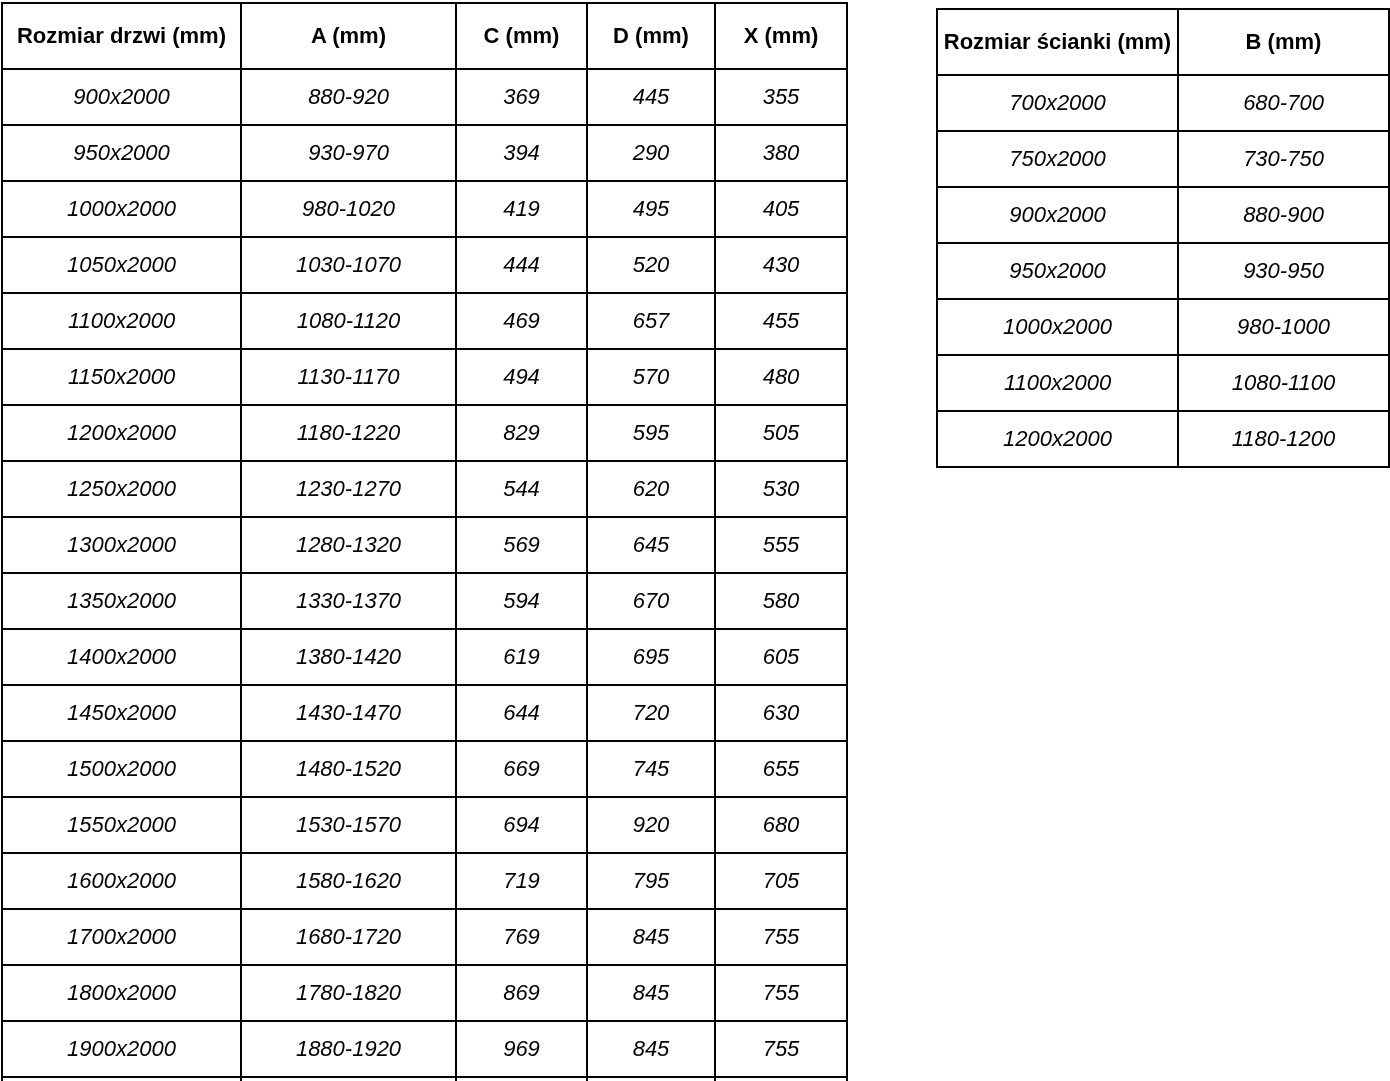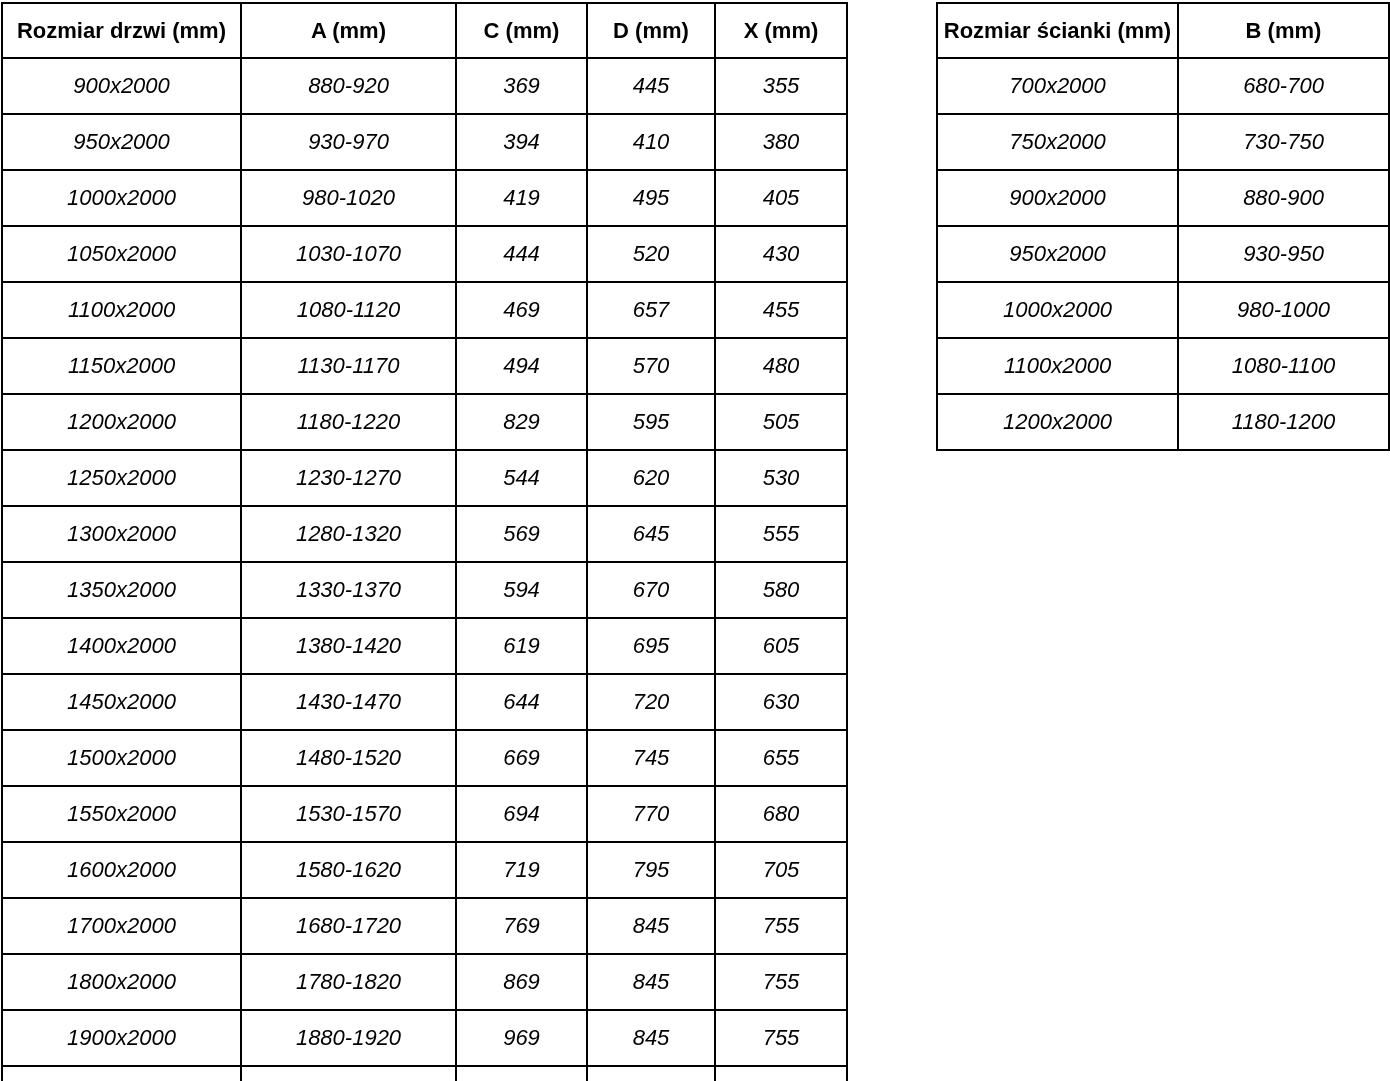--- a/index.html
+++ b/index.html
@@ -29,31 +29,31 @@
     vertical-align: middle;
     padding: 0;
     font-size: 22px;
     line-height: 1;
     overflow: hidden;
     white-space: nowrap;
   }
   table.spec th {
     font-weight: bold;
   }
-  table.spec thead tr { height: 55px; margin-left: 48px; }
+  table.spec thead tr { height: 66px; margin-left: 48px; }
   table.spec tbody tr { height: 56px; font-style: italic; }
 
   #door-table { left: 1px; top: 2px; width: 845px; }
   #door-table col:nth-child(1) { width: 239px; }
   #door-table col:nth-child(2) { width: 215px; }
   #door-table col:nth-child(3) { width: 131px; }
   #door-table col:nth-child(4) { width: 128px; }
   #door-table col:nth-child(5) { width: 132px; }
 
-  #wall-table { left: 936px; top: 2px; width: 452px; }
+  #wall-table { left: 936px; top: 8px; width: 452px; }
   #wall-table col:nth-child(1) { width: 241px; }
   #wall-table col:nth-child(2) { width: 211px; }
 </style>
 </head>
 <body>
 
 <div class="page">
 
   <table class="spec" id="door-table">
     <colgroup>
@@ -77,21 +77,21 @@
           <td>900x2000</td>
           <td>880-920</td>
           <td>369</td>
           <td>445</td>
           <td>355</td>
         </tr>
         <tr>
           <td>950x2000</td>
           <td>930-970</td>
           <td>394</td>
-          <td>410</td>
+          <td>290</td>
           <td>380</td>
         </tr>
         <tr>
           <td>1000x2000</td>
           <td>980-1020</td>
           <td>419</td>
           <td>495</td>
           <td>405</td>
         </tr>
         <tr>
@@ -161,21 +161,21 @@
           <td>1500x2000</td>
           <td>1480-1520</td>
           <td>669</td>
           <td>745</td>
           <td>655</td>
         </tr>
         <tr>
           <td>1550x2000</td>
           <td>1530-1570</td>
           <td>694</td>
-          <td>770</td>
+          <td>920</td>
           <td>680</td>
         </tr>
         <tr>
           <td>1600x2000</td>
           <td>1580-1620</td>
           <td>719</td>
           <td>795</td>
           <td>705</td>
         </tr>
         <tr>

